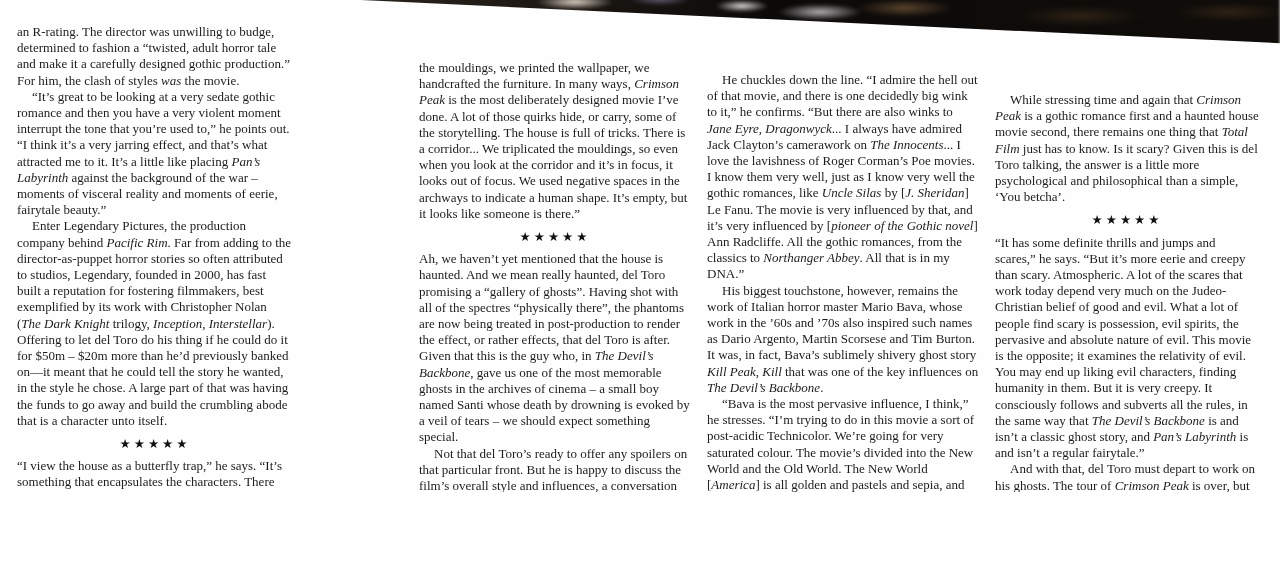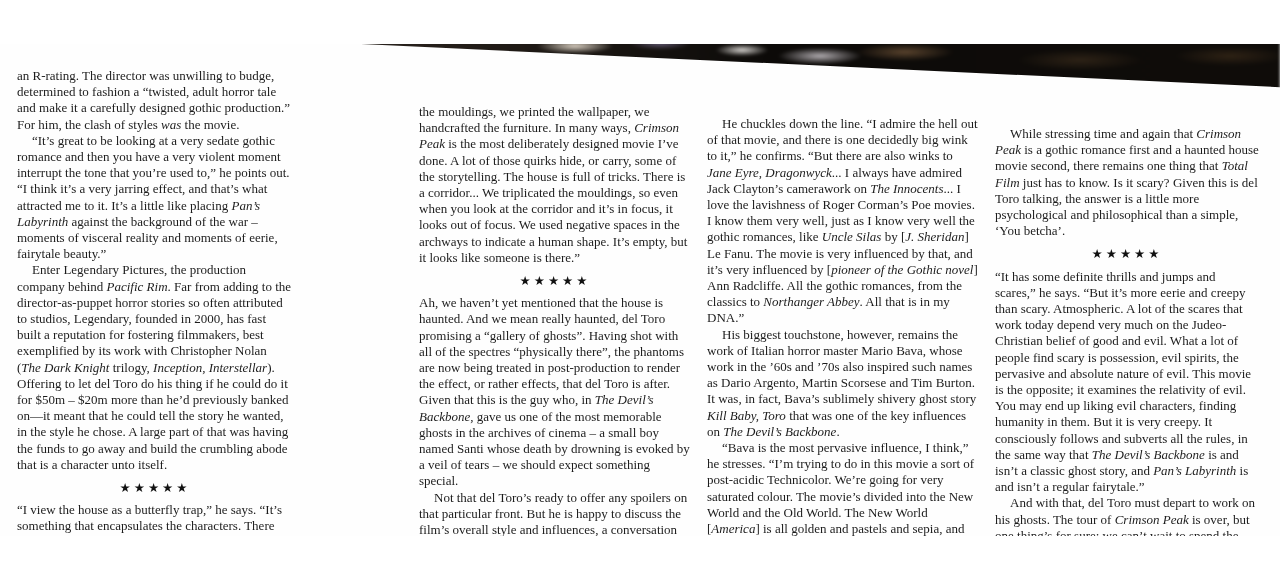--- a/index.html
+++ b/index.html
@@ -1,19 +1,18 @@
 <!DOCTYPE html>
 <html style="--ink: #1c1c1c; --star: #111111; --dash: #b3b3b3; --badge-bg: #111111; --badge-fg: #ffffff;"><head>
 <meta charset="utf-8">
 <style>
   html,body{margin:0;padding:0;background:#ffffff;}
   .page{
     position:relative;width:1280px;height:492px;overflow:hidden;background:#fefefe;
     font-family:"Liberation Serif","DejaVu Serif",serif;
-    margin-top:44px;
   }
   
   .photo-strip{
     position:absolute;top:0;left:0;width:1280px;height:46px;
     clip-path:polygon(27.8% 0%, 100% 0%, 100% 94%, 28.2% 0%);
     overflow:hidden;
   }
   .photo-strip .photo-fill{
     position:absolute;top:-6px;left:0;right:0;bottom:-6px;
     background:
@@ -29,21 +28,21 @@
   }
   .col{
     position:absolute;color:var(--ink,#1c1c1c);
     font-size:13px;line-height:16.2px;text-align:left;
   }
   .col p{margin:0;}
   .col p.indent{text-indent:15px;}
   .col-1{left:17px;  top:24px; width:276px;}
   .col-2{left:419px; top:60px; width:272px;}
   .col-3{left:707px; top:72px; width:272px;}
-  .col-4{left:995px; top:82px; width:264px;}
+  .col-4{left:995px; top:92px; width:264px;}
   .stars{
     text-align:center;font-family:"DejaVu Sans",sans-serif;
     font-size:12.5px;letter-spacing:3px;margin:7px 0 6px;color:var(--star,#111);
   }
   .footer-note{
     font-family:"Liberation Sans","DejaVu Sans",sans-serif;
     font-weight:bold;font-size:12.5px;line-height:15px;margin-top:18px !important;
     letter-spacing:0.1px;
   }
   .tf-badge{
@@ -73,21 +72,21 @@
       <p class="">“I view the house as a butterfly trap,” he says. “It’s something that encapsulates the characters. There are very big spaces, a feeling of fairytale grandeur, but at the same time you need to feel suffocated. The house is constantly encircling the characters. It’s intricately designed. We fabricated</p>
     </div>
   <div class="col col-2">
       <p class="">the mouldings, we printed the wallpaper, we handcrafted the furniture. In many ways, <i>Crimson Peak</i> is the most deliberately designed movie I’ve done. A lot of those quirks hide, or carry, some of the storytelling. The house is full of tricks. There is a corridor... We triplicated the mouldings, so even when you look at the corridor and it’s in focus, it looks out of focus. We used negative spaces in the archways to indicate a human shape. It’s empty, but it looks like someone is there.”</p>
       <div class="stars">★★★★★</div>
       <p class="">Ah, we haven’t yet mentioned that the house is haunted. And we mean really haunted, del Toro promising a “gallery of ghosts”. Having shot with all of the spectres “physically there”, the phantoms are now being treated in post-production to render the effect, or rather effects, that del Toro is after. Given that this is the guy who, in <i>The Devil’s Backbone</i>, gave us one of the most memorable ghosts in the archives of cinema – a small boy named Santi whose death by drowning is evoked by a veil of tears – we should expect something special.</p>
       <p class="indent">Not that del Toro’s ready to offer any spoilers on that particular front. But he is happy to discuss the film’s overall style and influences, a conversation that unspools after <i>Total Film</i> namechecks <i>The Shining</i>. After all, it sounds like <i>Crimson Peak</i>’s attention to detail reaches Kubrickian levels of exactitude.</p>
     </div>
   <div class="col col-3">
       <p class="indent">He chuckles down the line. “I admire the hell out of that movie, and there is one decidedly big wink to it,” he confirms. “But there are also winks to <i>Jane Eyre</i>, <i>Dragonwyck</i>... I always have admired Jack Clayton’s camerawork on <i>The Innocents</i>... I love the lavishness of Roger Corman’s Poe movies. I know them very well, just as I know very well the gothic romances, like <i>Uncle Silas</i> by [<i>J. Sheridan</i>] Le Fanu. The movie is very influenced by that, and it’s very influenced by [<i>pioneer of the Gothic novel</i>] Ann Radcliffe. All the gothic romances, from the classics to <i>Northanger Abbey</i>. All that is in my DNA.”</p>
-      <p class="indent">His biggest touchstone, however, remains the work of Italian horror master Mario Bava, whose work in the ’60s and ’70s also inspired such names as Dario Argento, Martin Scorsese and Tim Burton. It was, in fact, Bava’s sublimely shivery ghost story <i>Kill Baby, Toro</i> that was one of the key influences on <i>The Devil’s Backbone</i>.</p>
+      <p class="indent">His biggest touchstone, however, remains the work of Italian horror master Mario Bava, whose work in the ’60s and ’70s also inspired such names as Dario Argento, Martin Scorsese and Tim Burton. It was, in fact, Bava’s sublimely shivery ghost story <i>Kill Peak, Kill</i> that was one of the key influences on <i>The Devil’s Backbone</i>.</p>
       <p class="indent">“Bava is the most pervasive influence, I think,” he stresses. “I’m trying to do in this movie a sort of post-acidic Technicolor. We’re going for very saturated colour. The movie’s divided into the New World and the Old World. The New World [<i>America</i>] is all golden and pastels and sepia, and then the Old World [<i>northern England</i>] is gold and cyans and blues. It’s a stark contrast that allows the movie to have a very wild palette. It looks like a fairytale. It could be <i>Beauty And The Beast</i>, almost.”</p>
     </div>
   <div class="col col-4">
       <p class="indent">While stressing time and again that <i>Crimson Peak</i> is a gothic romance first and a haunted house movie second, there remains one thing that <i>Total Film</i> just has to know. Is it scary? Given this is del Toro talking, the answer is a little more psychological and philosophical than a simple, ‘You betcha’.</p>
       <div class="stars">★★★★★</div>
       <p class="">“It has some definite thrills and jumps and scares,” he says. “But it’s more eerie and creepy than scary. Atmospheric. A lot of the scares that work today depend very much on the Judeo-Christian belief of good and evil. What a lot of people find scary is possession, evil spirits, the pervasive and absolute nature of evil. This movie is the opposite; it examines the relativity of evil. You may end up liking evil characters, finding humanity in them. But it is very creepy. It consciously follows and subverts all the rules, in the same way that <i>The Devil’s Backbone</i> is and isn’t a classic ghost story, and <i>Pan’s Labyrinth</i> is and isn’t a regular fairytale.”</p>
       <p class="indent">And with that, del Toro must depart to work on his ghosts. The tour of <i>Crimson Peak</i> is over, but one thing’s for sure: we can’t wait to spend the night.<span class="tf-badge">TF</span></p>
       <p class="footer-note"><i>Crimson Peak</i> opens on 16 October.</p>
     </div>
 

